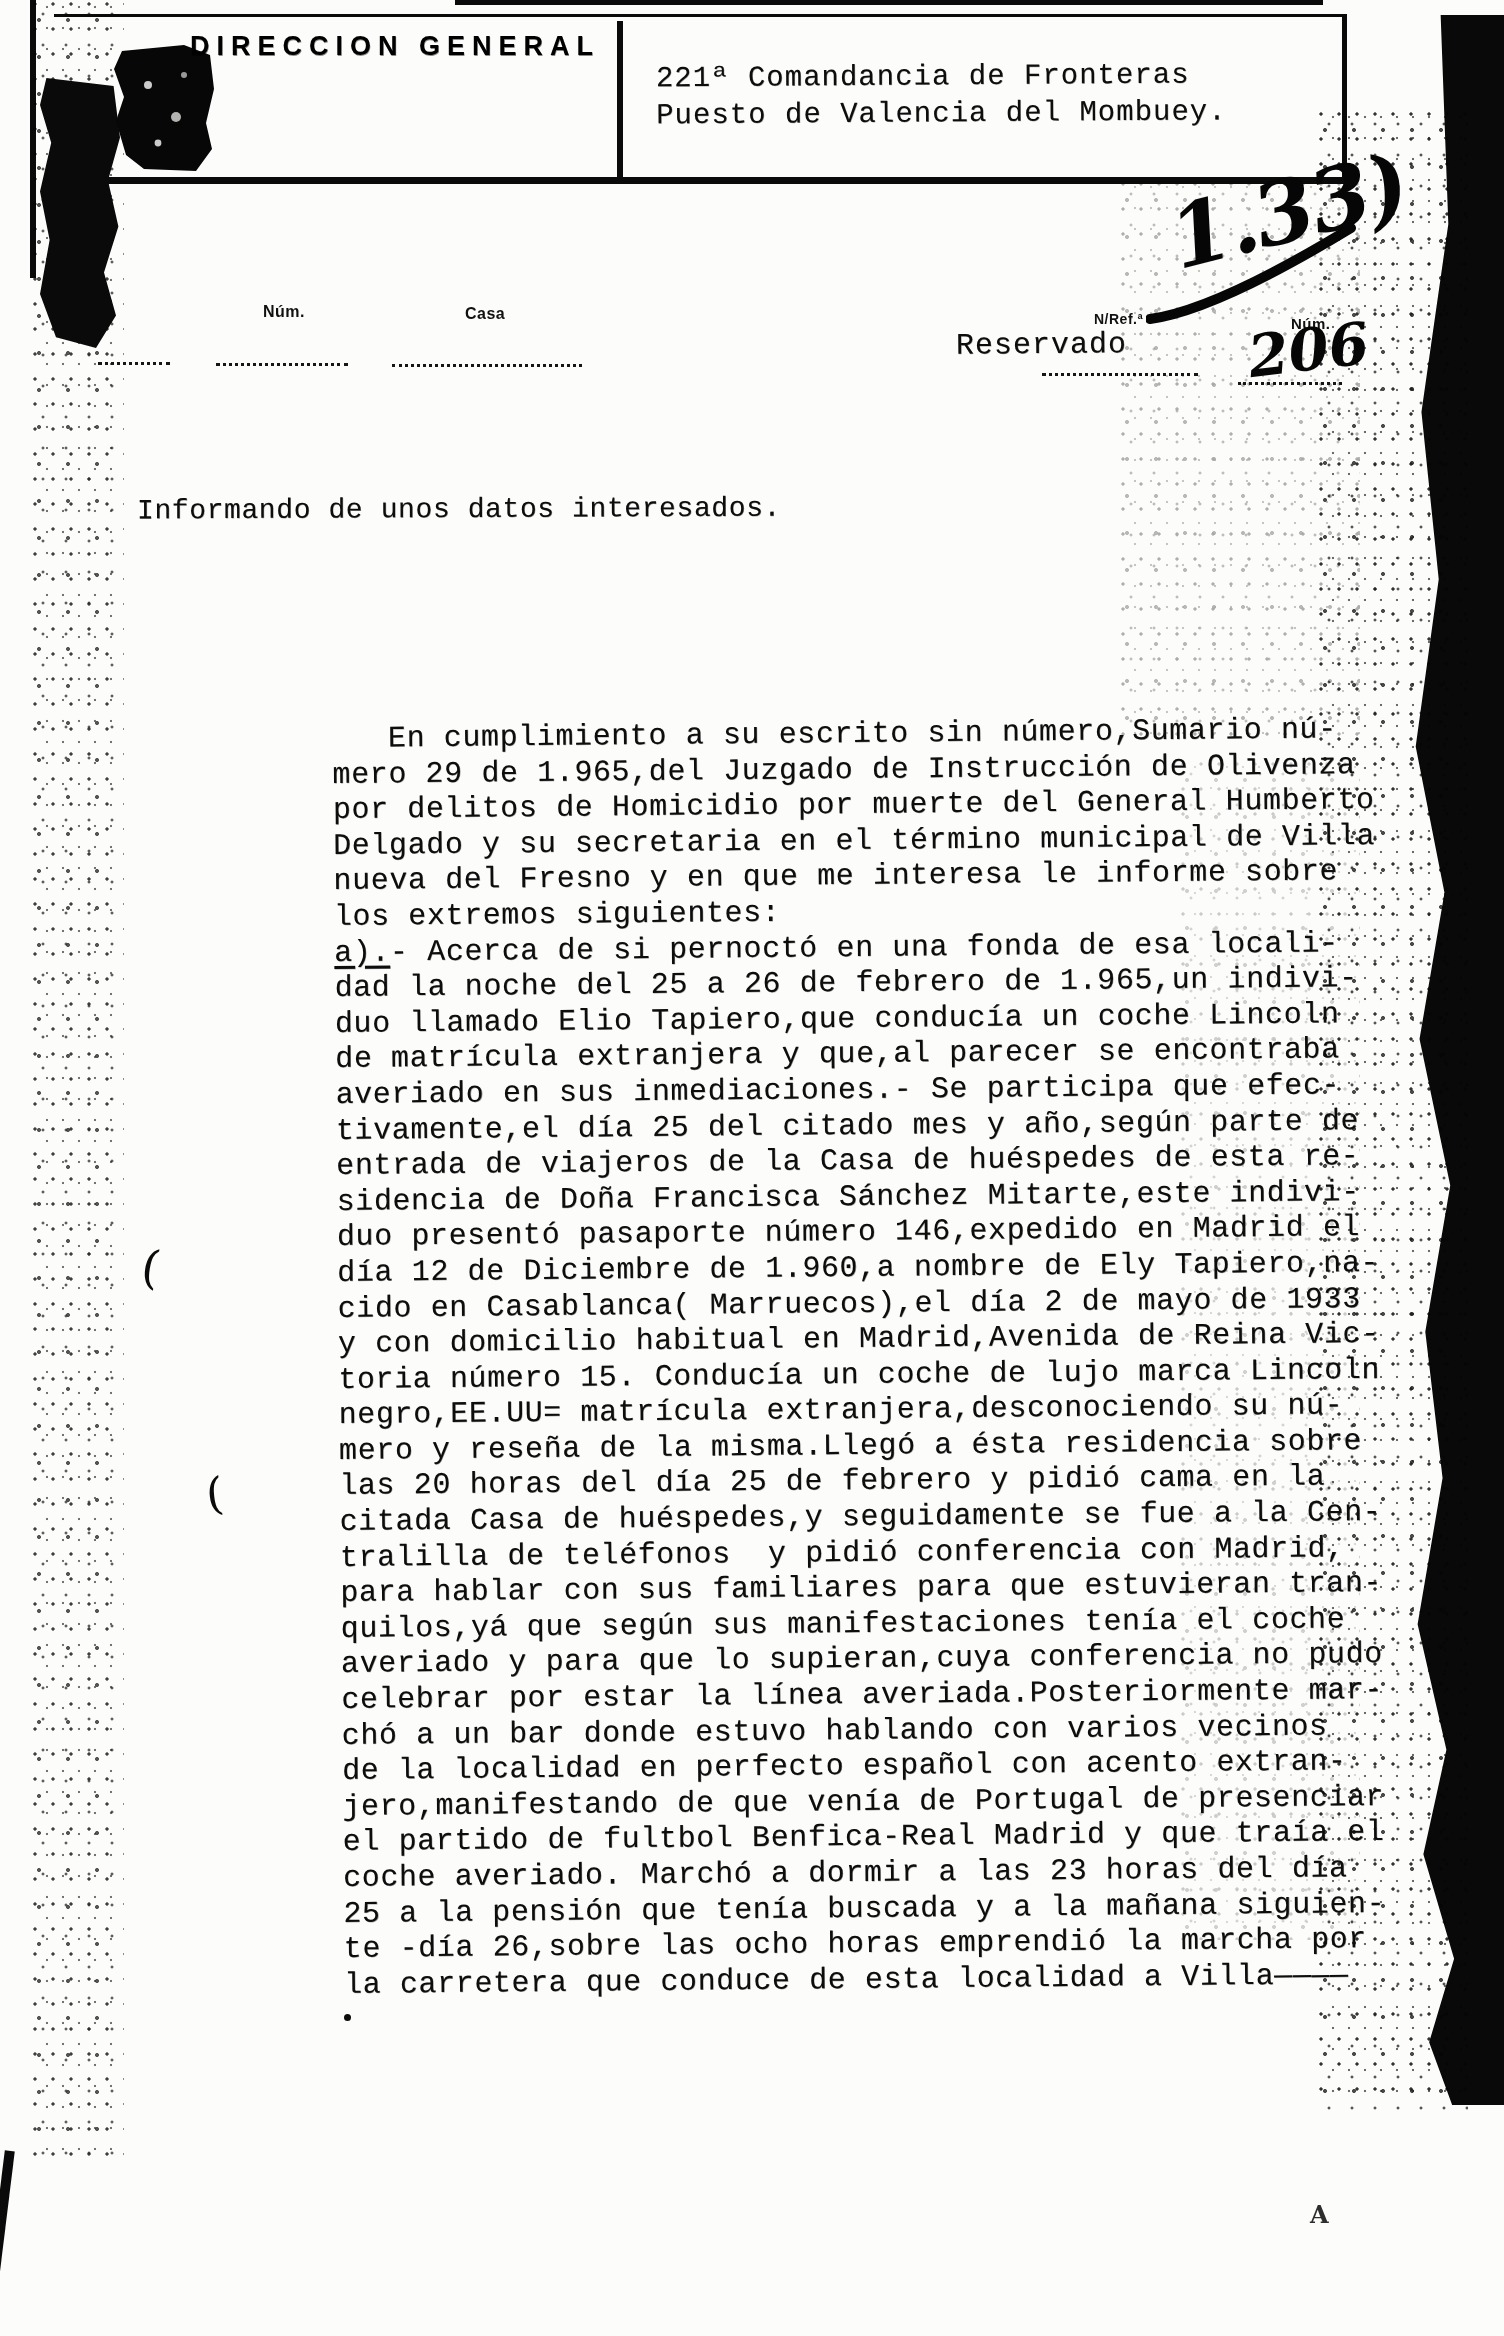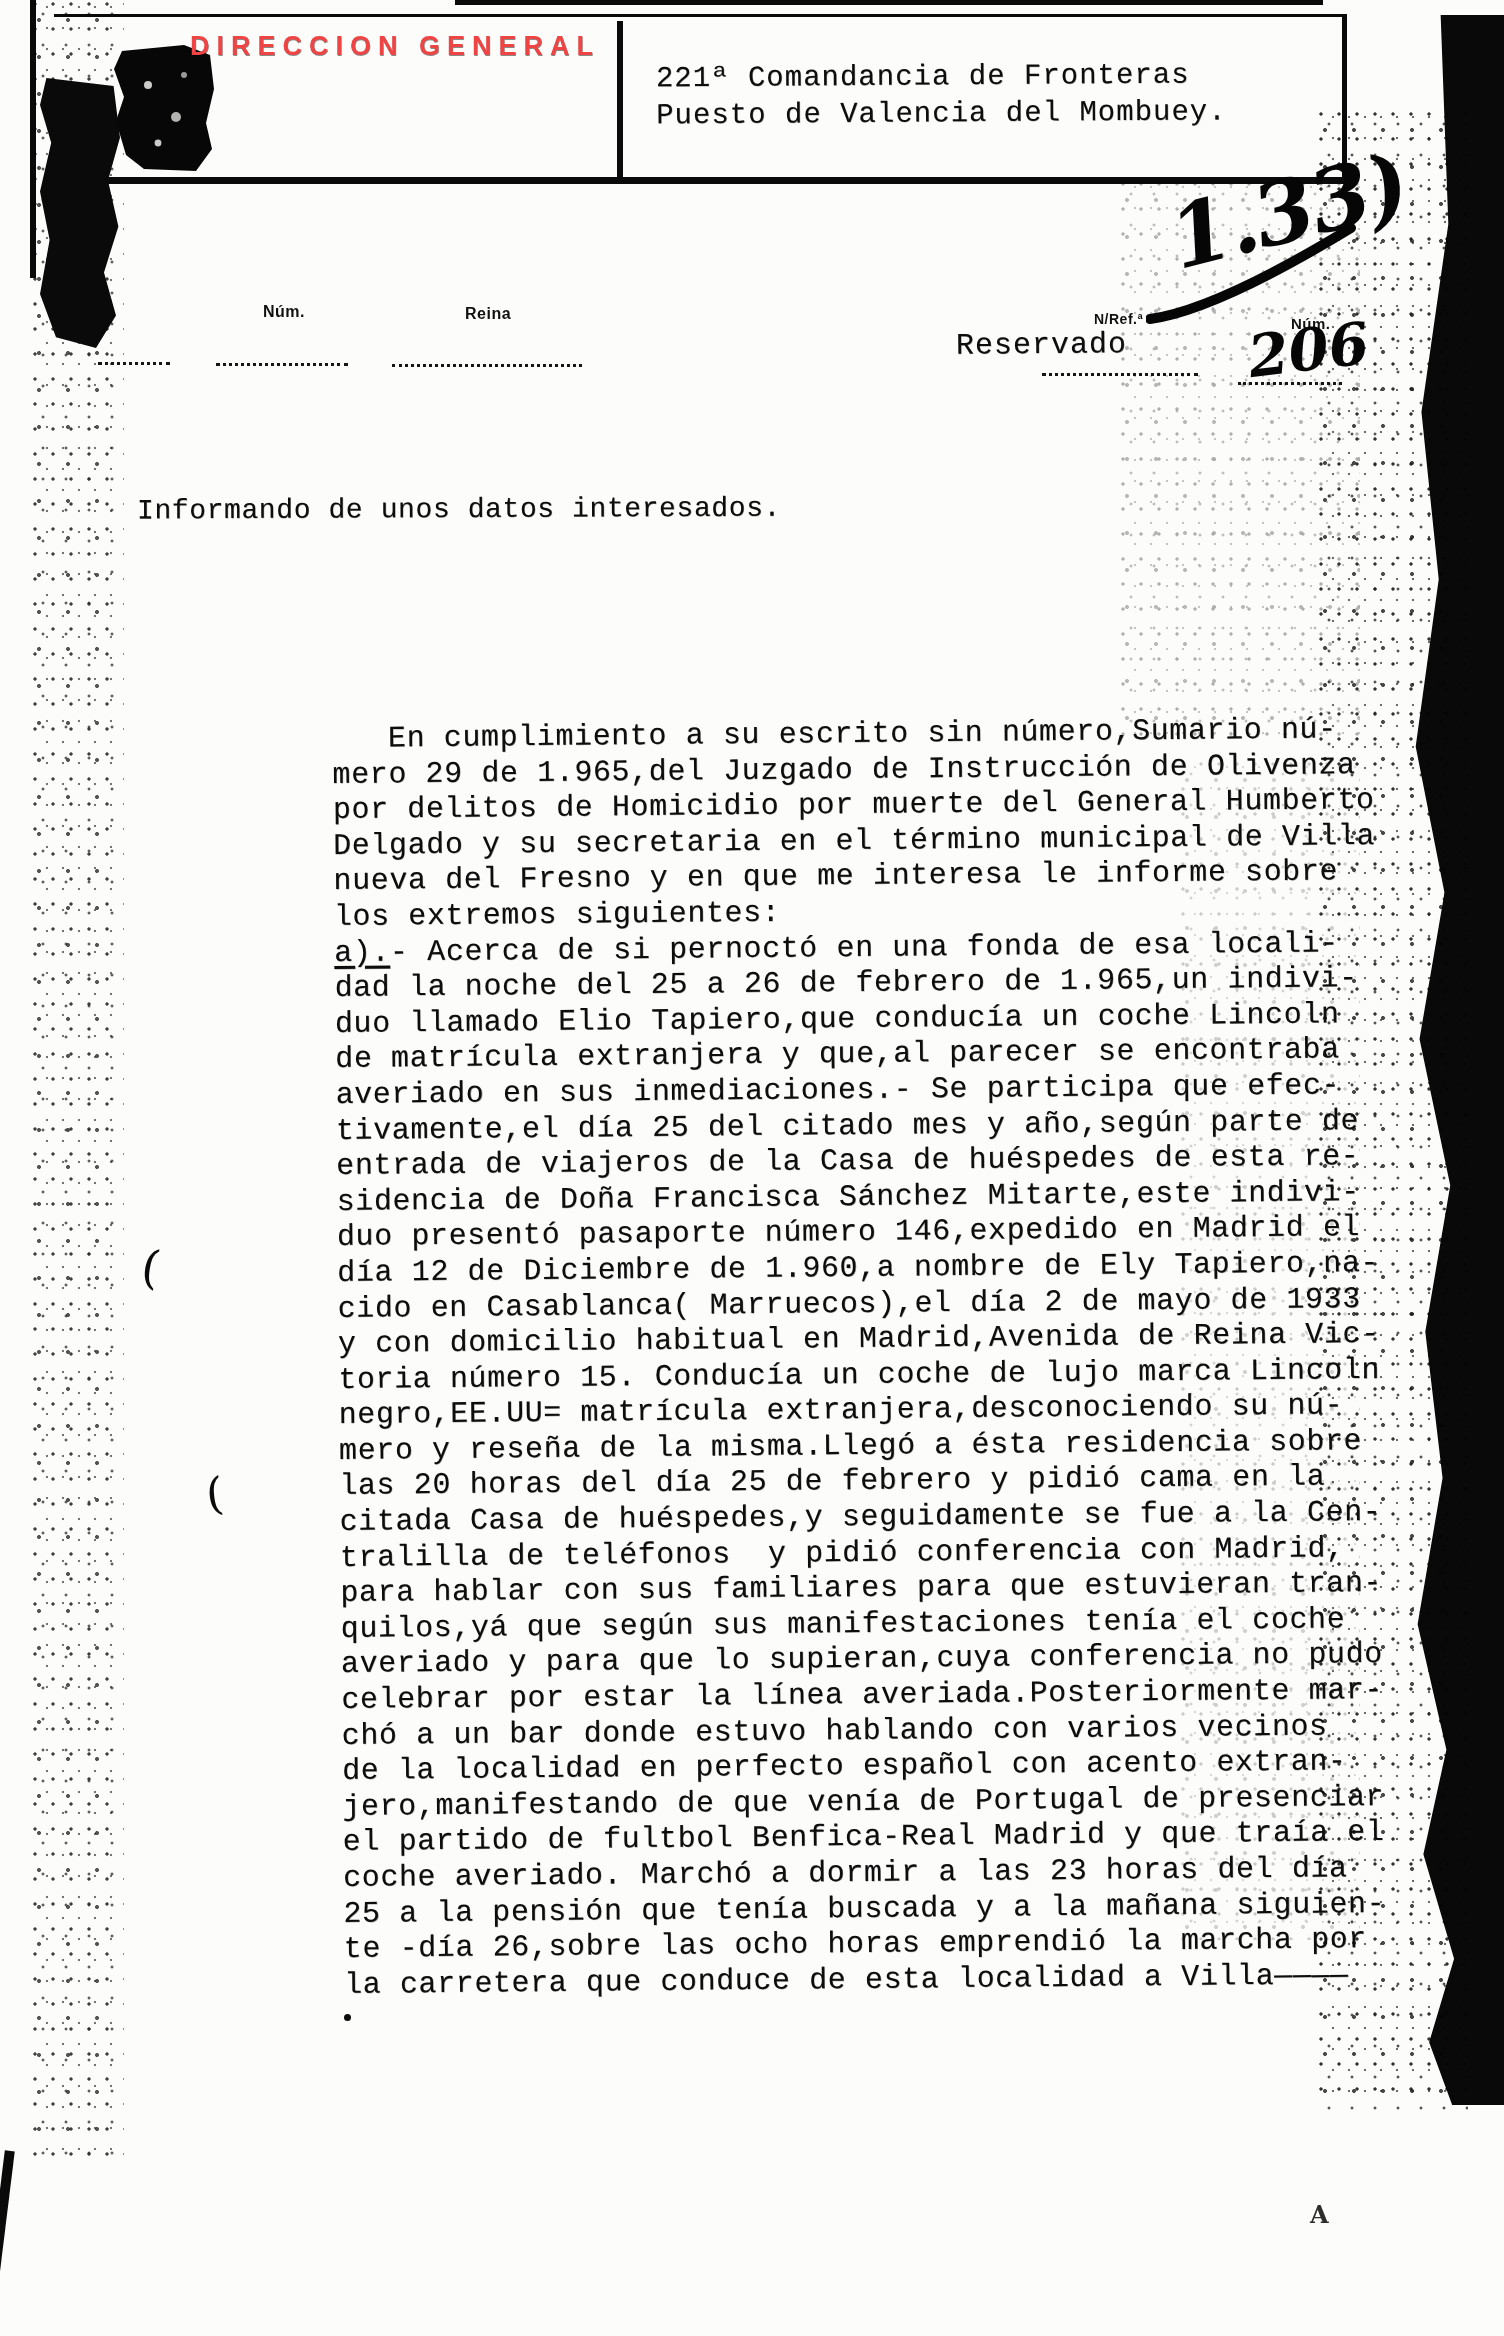--- a/index.html
+++ b/index.html
@@ -10,21 +10,21 @@
   .abs{position:absolute;}
   
   .letterhead{
     left:54px;top:14px;width:1288px;height:160px;
     border-top:3px solid #0a0a0a;border-bottom:7px solid #0a0a0a;border-right:5px solid #0a0a0a;
   }
   .lh-divider{left:617px;top:18px;width:6px;height:158px;background:#0a0a0a;}
   .org-title{
     left:175px;top:26px;width:440px;text-align:center;
     font-weight:bold;font-size:27px;letter-spacing:7px;line-height:40px;
-    font-family:"Liberation Sans",sans-serif;color:#ef4444;
+    font-family:"Liberation Sans",sans-serif;color:#000000;
     text-shadow:0.6px 0.6px 0 rgba(0,0,0,.45);
   }
   .unit-block{
     left:656px;top:58px;width:660px;
     font-family:"Liberation Mono","DejaVu Sans Mono",monospace;
     font-size:29px;line-height:37px;letter-spacing:1px;color:#0d0d0d;
     transform:rotate(-0.4deg);
     text-shadow:0.5px 0.5px 0 rgba(0,0,0,.35);
   }
   
@@ -101,21 +101,21 @@
 </div>
 <div class="abs org-title">
   <div>DIRECCION GENERAL</div>
 </div>
 <div class="abs unit-block">
   <div>221ª Comandancia de Fronteras</div>
   <div>Puesto de Valencia del Mombuey.</div>
 </div>
 
 <span class="abs form-label" style="left:263px;top:303px;">Núm.</span>
-<span class="abs form-label" style="left:465px;top:305px;">Reina</span>
+<span class="abs form-label" style="left:465px;top:305px;">Casa</span>
 <div class="abs dotted" style="left:98px;top:362px;width:72px;"></div>
 <div class="abs dotted" style="left:216px;top:363px;width:132px;"></div>
 <div class="abs dotted" style="left:392px;top:364px;width:190px;"></div>
 
 <span class="abs form-label" style="left:1094px;top:311px;font-size:14px;">N/Ref.ª</span>
 <span class="abs form-label" style="left:1291px;top:315px;font-size:15px;">Núm.</span>
 <span class="abs tw reservado">Reservado</span>
 <div class="abs dotted" style="left:1042px;top:373px;width:156px;"></div>
 <div class="abs dotted" style="left:1238px;top:382px;width:104px;"></div>
 

